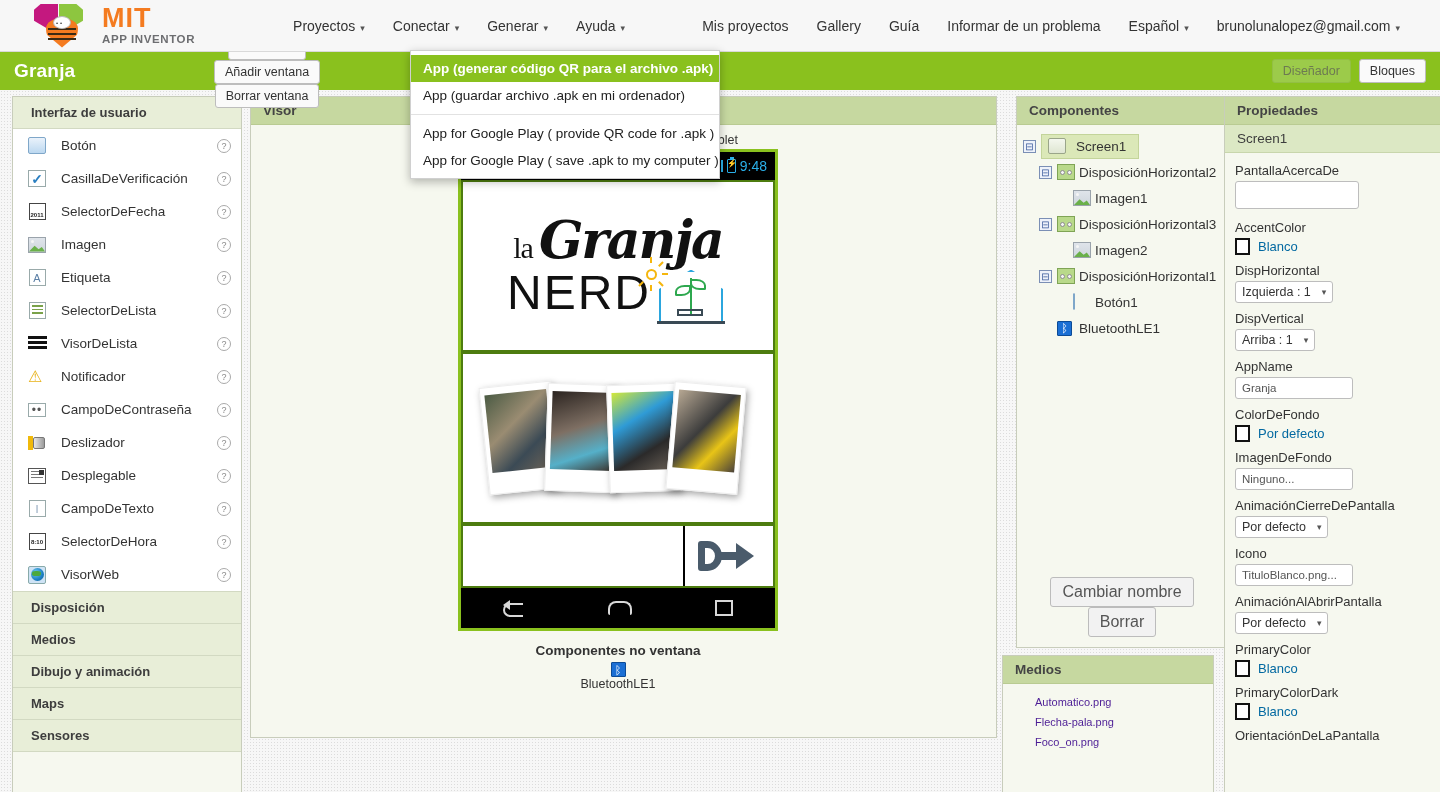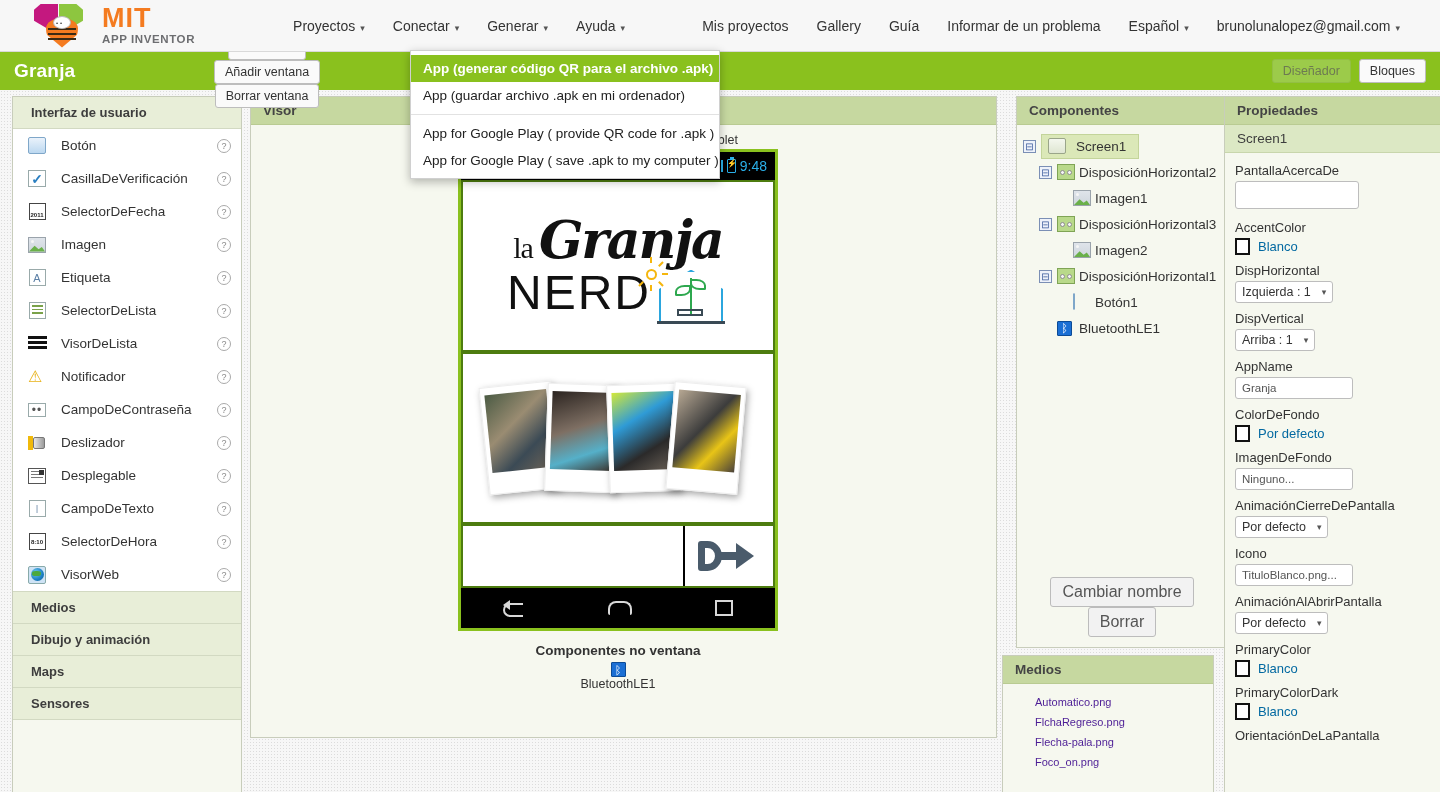--- a/index.html
+++ b/index.html
@@ -486,20 +486,21 @@
         <span class="ico">
             <span class="ic-web">
               <span class="globe"></span>
             </span>
           </span>
         <span class="lbl">VisorWeb</span>
         <span class="help">?</span>
       </div>
     </div>
 
+    <div class="cat-head">Disposición</div>
     <div class="cat-head">Medios</div>
     <div class="cat-head">Dibujo y animación</div>
     <div class="cat-head">Maps</div>
     <div class="cat-head">Sensores</div>
   </div>
 
   <div class="panel" id="visor">
     <div class="panel-head">Visor</div>
     <div class="vbody">
 
@@ -669,21 +670,20 @@
     <div id="comp-buttons">
       <button class="btn">Cambiar nombre</button>
       <button class="btn">Borrar</button>
     </div>
   </div>
 
   <div class="panel" id="medios">
     <div class="panel-head">Medios</div>
     <div class="media-list">
       <div class="media-item">Automatico.png</div>
-      <div class="media-item">FlchaRegreso.png</div>
       <div class="media-item">Flecha-pala.png</div>
       <div class="media-item">Foco_on.png</div>
     </div>
   </div>
 
   <div class="panel" id="propiedades">
     <div class="panel-head">Propiedades</div>
     <div class="prop-sub">Screen1</div>
     <div class="prop-body">
 

